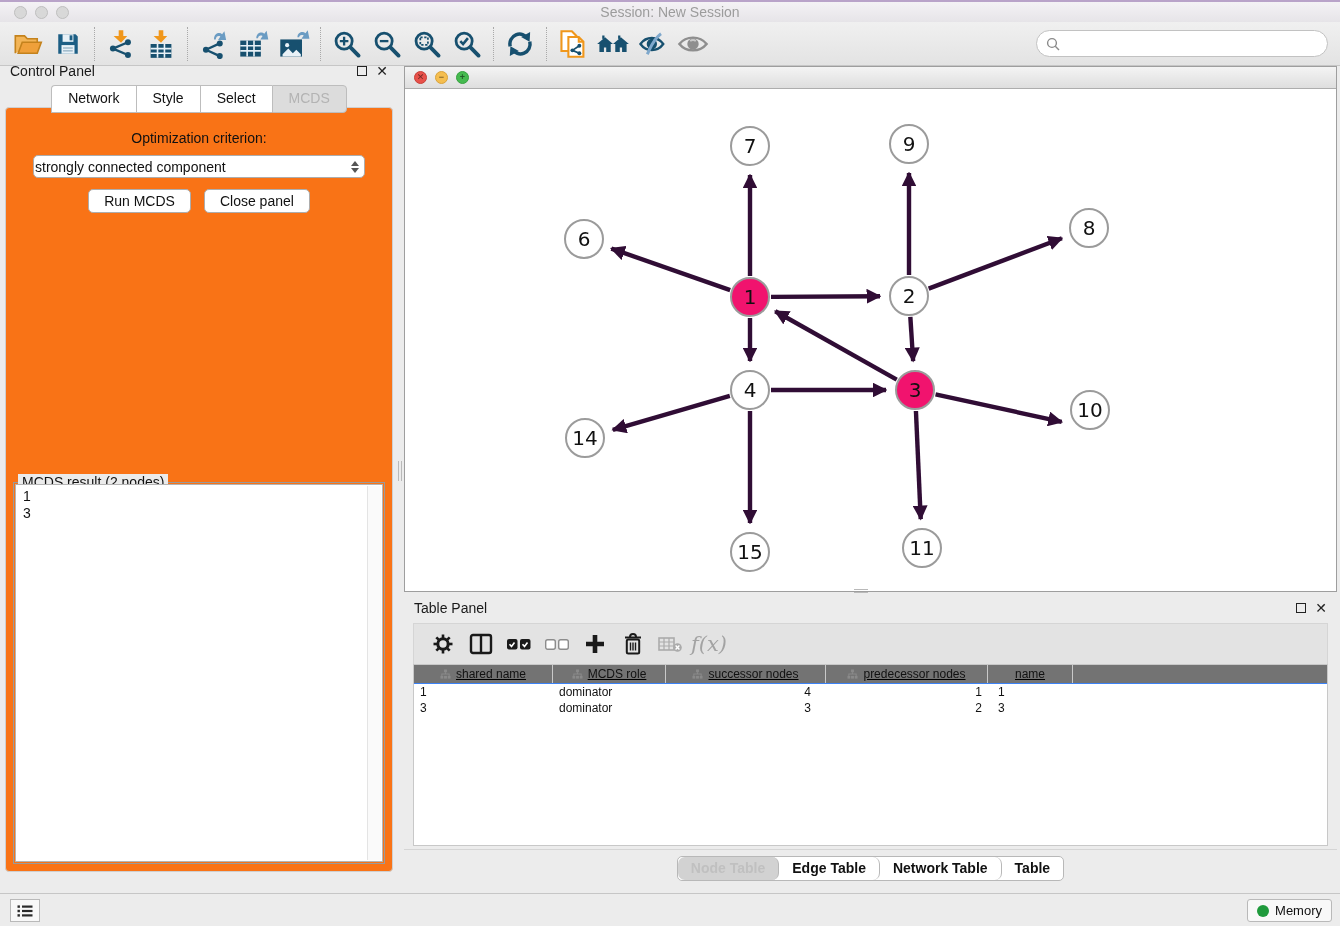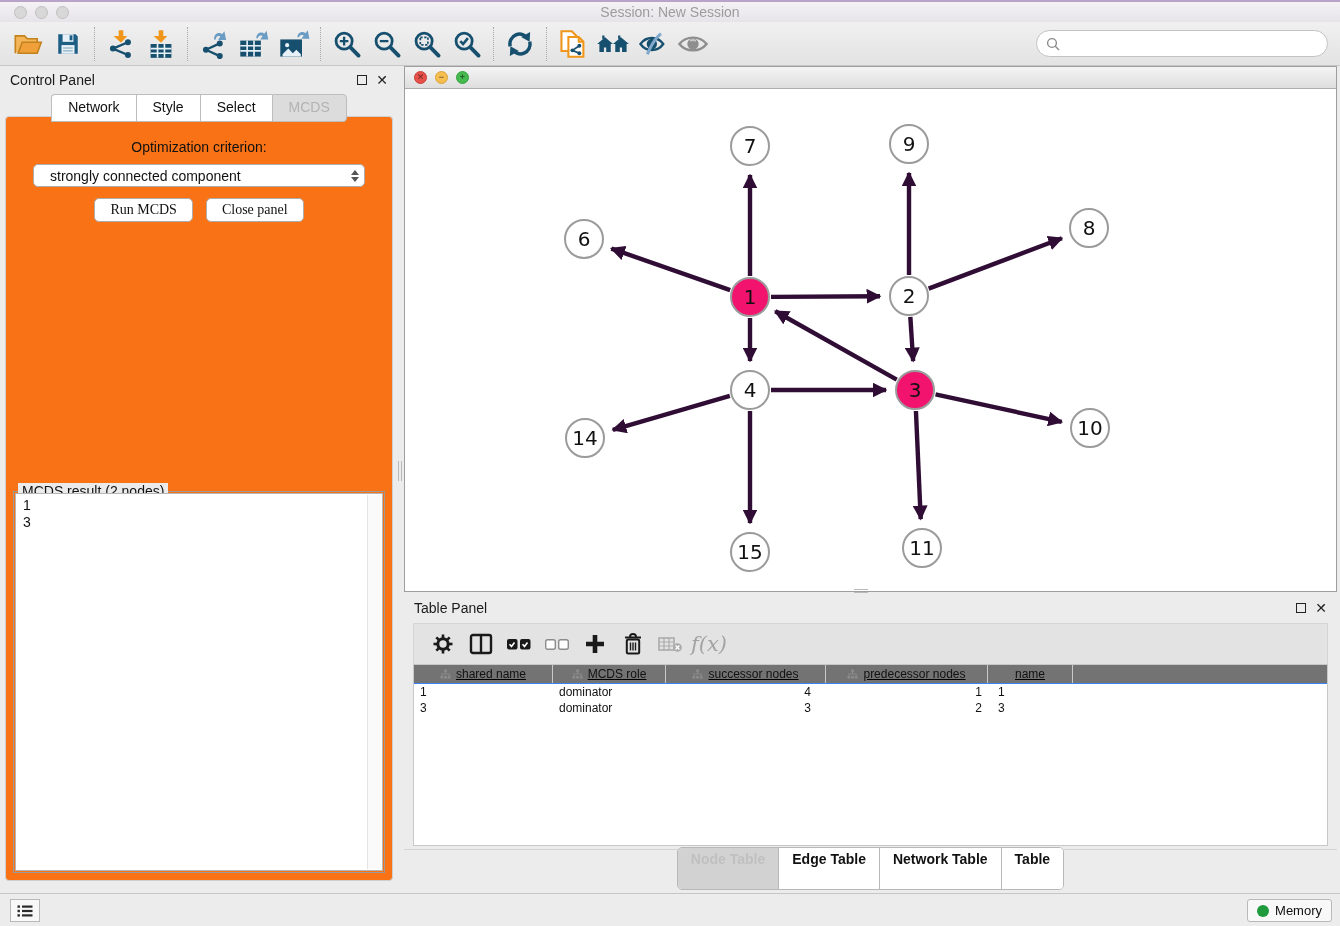--- a/index.html
+++ b/index.html
@@ -18,40 +18,40 @@
     background:linear-gradient(#F0F0F0,#E3E3E3); border-bottom:1px solid #C6C6C6;
     display:flex; align-items:center; }
   .tb-btn { width:40px; height:36px; display:flex; align-items:center; justify-content:center; }
   .tb-sep { width:1px; height:34px; border-left:1px dotted #A9A9A9; margin:0 6px; }
   .search-wrap { position:absolute; right:12px; top:8px; width:292px; height:27px;
     background:#FFFFFF; border:1px solid #C2C2C2; border-radius:14px;
     display:flex; align-items:center; padding-left:9px; }
   .search-wrap input { border:none; outline:none; flex:1; font-size:13px; background:transparent; margin-left:6px; }
 
   
-  .control-panel { position:absolute; left:0; top:66px; width:398px; height:827px; }
+  .control-panel { position:absolute; left:0; top:57px; width:398px; height:827px; }
   .cp-header { height:28px; display:flex; align-items:center; padding:0 10px; font-size:14px; color:#1A1A1A; }
   .panel-icons { margin-left:auto; display:flex; gap:9px; align-items:center; }
   .float-box { width:10px; height:10px; border:1.5px solid #222; }
   .close-x { font-size:14px; font-weight:bold; color:#222; line-height:10px; }
   .cp-tabs { display:flex; justify-content:center; position:relative; z-index:2; margin-bottom:-1px; }
   .cp-tab { font-size:14px; padding:4px 16px 6px; background:#FFFFFF; border:1px solid #BDBDBD; border-right:none; color:#111; }
   .cp-tab:first-child { border-radius:4px 0 0 0; }
   .cp-tab.disabled { background:#DCDCDC; color:#B3B3B3; border-right:1px solid #BDBDBD; border-radius:0 4px 4px 0; }
   .cp-body { position:absolute; left:5px; right:5px; top:50px; bottom:12px;
     background:#f97316; border:1px solid #CFCFCF; border-radius:4px; }
   .opt-label { text-align:center; margin-top:22px; font-size:14px; color:#111; }
   .dropdown { margin:9px auto 0; width:332px; height:23px; background:#FFFFFF; border:1px solid #ADADAD;
-    border-radius:5px; display:flex; align-items:center; font-size:14px; padding-left:16px; color:#111; }
+    border-radius:5px; display:flex; align-items:center; font-size:14px; padding-left:1px; color:#111; }
   .dd-stepper { margin-left:auto; margin-right:5px; display:flex; flex-direction:column; gap:2px; }
   .dd-up { width:0; height:0; border-left:4px solid transparent; border-right:4px solid transparent; border-bottom:5px solid #555; }
   .dd-dn { width:0; height:0; border-left:4px solid transparent; border-right:4px solid transparent; border-top:5px solid #555; }
   .btn-row { display:flex; justify-content:center; gap:13px; margin-top:11px; }
   .mac-btn { background:#FFFFFF; border:1px solid #ADADAD; border-radius:5px; font-size:14px; padding:3px 15px; color:#111;
-    font-family:Liberation Serif, serif; }
+    font-family:Liberation Sans, sans-serif; }
   .result-fieldset { position:absolute; left:7px; right:7px; top:374px; bottom:7px; border:1px solid #9A9A9A; }
   .result-legend { position:absolute; top:-9px; left:4px; background:#EBEBEB; padding:0 4px; font-size:14px; color:#111; }
   .result-area { position:absolute; inset:1px; background:#FFFFFF; border:1px solid #B5B5B5; font-size:14px; color:#111;
     padding:3px 0 0 7px; line-height:17px; }
   .result-scroll { position:absolute; top:1px; bottom:1px; right:1px; width:14px; background:#FAFAFA; border-left:1px solid #E4E4E4; }
 
   
   .net-window { position:absolute; left:404px; top:66px; width:933px; height:526px;
     border:1px solid #9E9E9E; background:#FFFFFF; }
   .net-titlebar { height:22px; background:linear-gradient(#F4F4F4,#DEDEDE); border-bottom:1px solid #ADADAD;
@@ -88,21 +88,21 @@
   .thead { display:flex; height:19px; background:#737373; border-bottom:1px solid #3b82f6;text-decoration:underline; }
   .th { display:flex; align-items:center; justify-content:center; gap:5px; font-size:12px; color:#111;
     border-right:1px solid #C9C9C9; overflow:hidden; white-space:nowrap; }
   .trow { display:flex; height:16px; font-size:12px; color:#111; }
   .td { overflow:hidden; white-space:nowrap; padding-top:1px; }
   .td.l { text-align:left; padding-left:6px; }
   .td.r { text-align:right; padding-right:15px; }
   .tp-footer { position:absolute; left:0; right:0; bottom:0; height:38px; background:#ECECEC; border-top:1px solid #D5D5D5;
     display:flex; align-items:center; justify-content:center; }
   .seg-tabs { display:flex; border:1px solid #B8B8B8; border-radius:5px; overflow:hidden; background:#FFFFFF; }
-  .seg { font-size:14px; font-weight:600; padding:3px 13px 22px; color:#111; background:#FFFFFF; border-right:1px solid #B8B8B8; }
+  .seg { font-size:14px; font-weight:600; padding:3px 13px 4px; color:#111; background:#FFFFFF; border-right:1px solid #B8B8B8;border-radius:7px; }
   .seg:last-child { border-right:none; }
   .seg.active { background:#D2D2D2; color:#C0C0C0; }
 
   
   .statusbar { position:absolute; left:0; bottom:0; width:1340px; height:33px; background:#ECECEC; border-top:1px solid #C6C6C6; }
   .list-btn { position:absolute; left:10px; top:5px; width:30px; height:23px; background:#F8F8F8; border:1px solid #B9B9B9;
     display:flex; align-items:center; justify-content:center; }
   .memory-btn { position:absolute; right:8px; top:5px; height:23px; background:#F8F8F8; border:1px solid #B9B9B9; border-radius:3px;
     display:flex; align-items:center; gap:6px; padding:0 9px; font-size:13px; color:#111; }
   .mem-dot { width:12px; height:12px; border-radius:50%; background:#1F9A3C; }
@@ -325,21 +325,21 @@
       </svg>
   <div class="gnode" style="left: 325px; top: 37px;">7</div>
       <div class="gnode" style="left: 484px; top: 35px;">9</div>
       <div class="gnode" style="left: 159px; top: 130px;">6</div>
       <div class="gnode" style="left: 664px; top: 119px;">8</div>
       <div class="gnode sel" style="left: 325px; top: 188px;">1</div>
       <div class="gnode" style="left: 484px; top: 187px;">2</div>
       <div class="gnode" style="left: 325px; top: 281px;">4</div>
       <div class="gnode sel" style="left: 490px; top: 281px;">3</div>
       <div class="gnode" style="left: 160px; top: 329px;">14</div>
-      <div class="gnode" style="left: 665px; top: 319px;">10</div>
+      <div class="gnode" style="left: 665px; top: 301px;">10</div>
       <div class="gnode" style="left: 325px; top: 443px;">15</div>
       <div class="gnode" style="left: 497px; top: 439px;">11</div>
     </div>
 </div>
 
 <div class="grip-v"></div>
 <div class="grip-h"></div>
 
 <div class="table-panel">
   <div class="tp-header">

